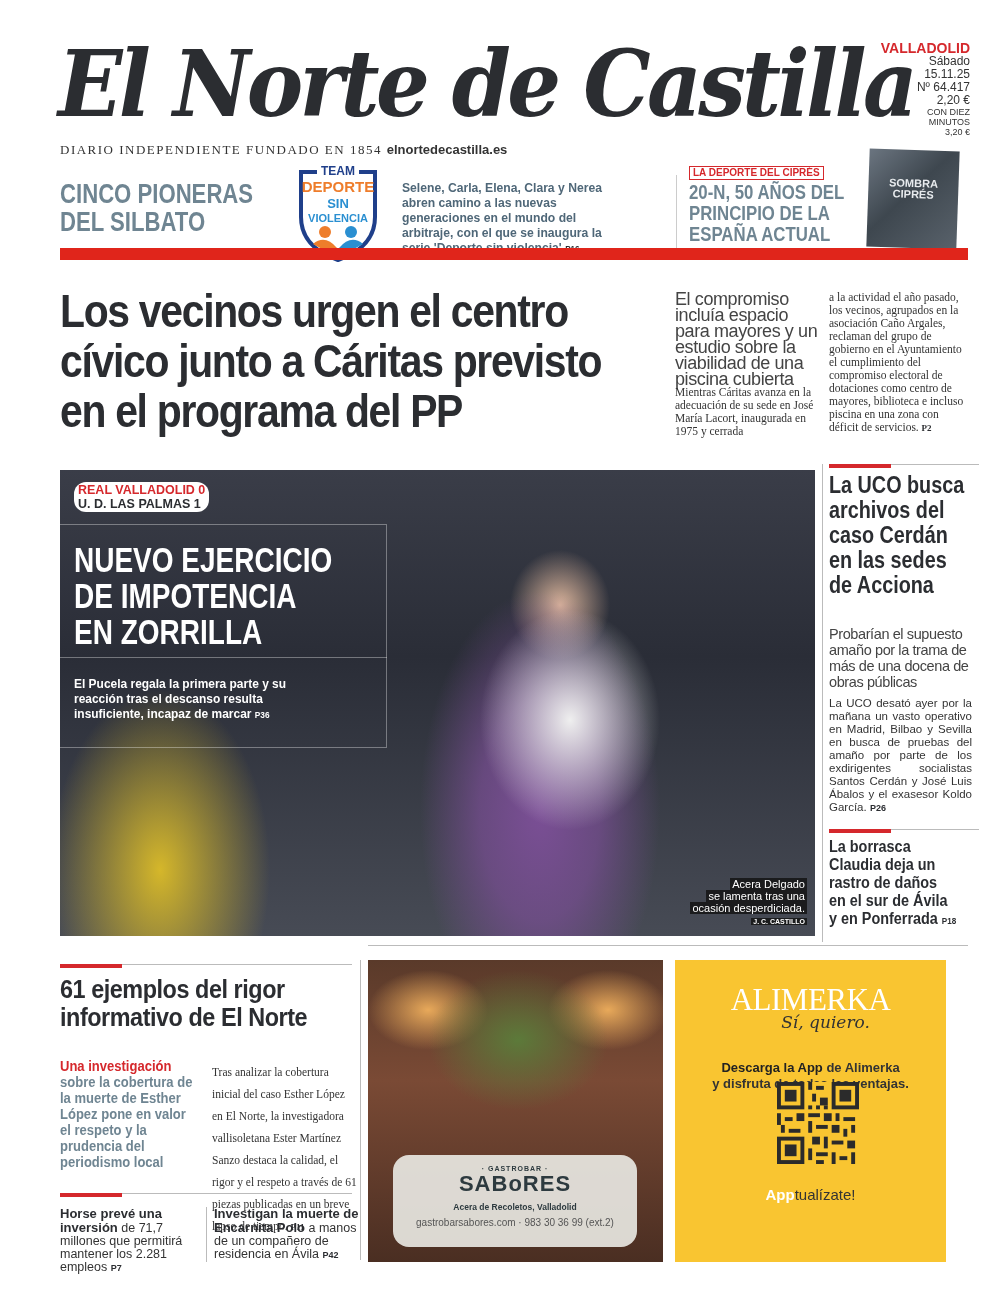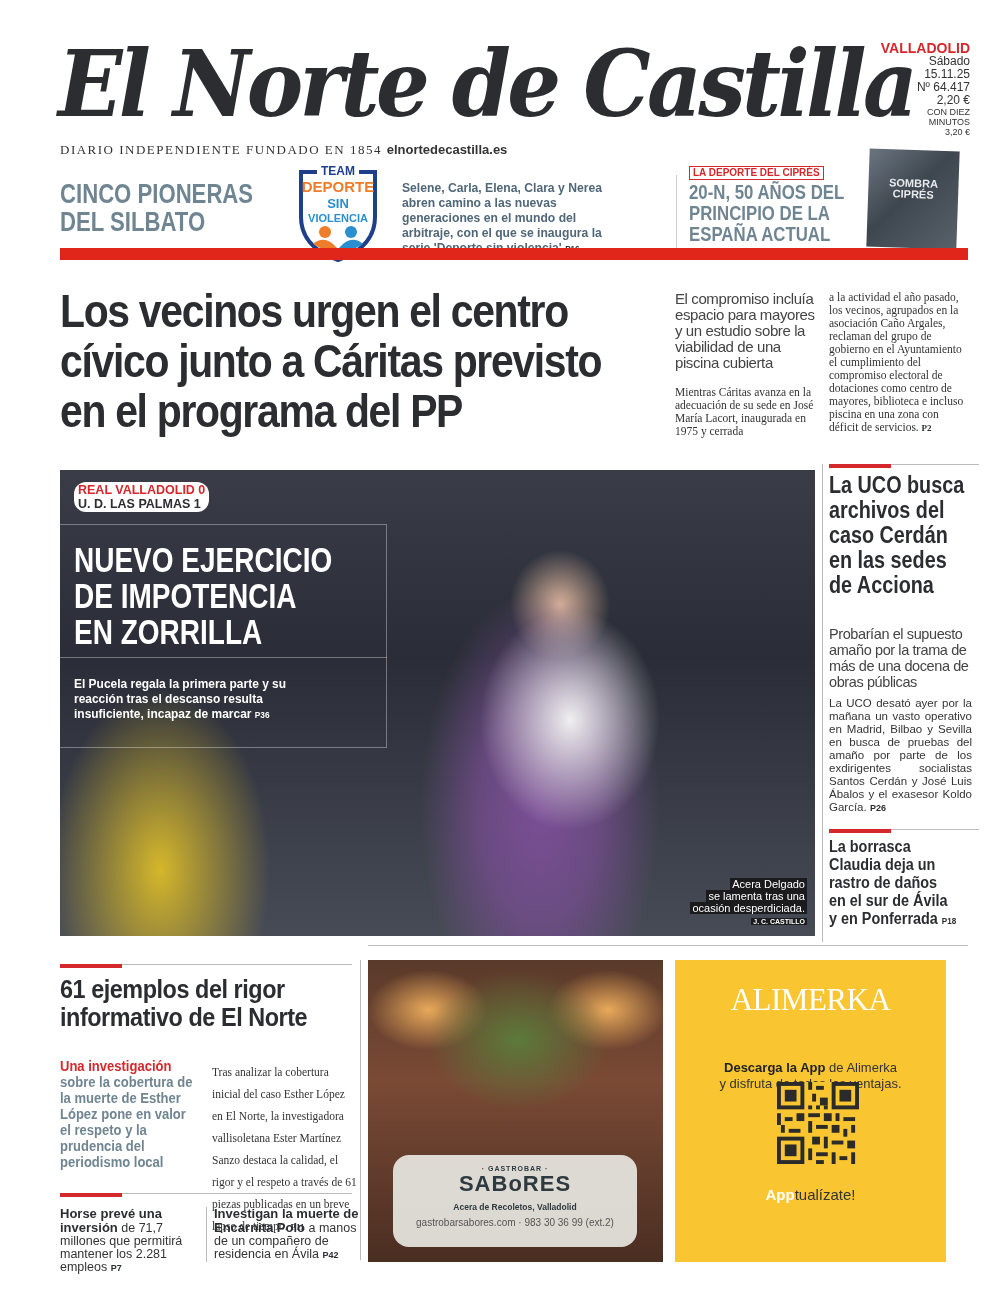--- a/index.html
+++ b/index.html
@@ -24,21 +24,21 @@
 
   .vdivider { left: 676px; top: 175px; width: 1px; height: 80px; background: #ccc; }
   .sombra-kicker { left: 689px; top: 166px; font-size: 10px; font-weight: bold; color: #d5282c; border: 1px solid #d5282c; padding: 0 3px; line-height: 12px; }
   .sombra-title { left: 689px; top: 181px; font-weight: bold; font-size: 21px; line-height: 21px; color: #6f8592; transform: scaleX(0.8); transform-origin: left top; white-space: nowrap; }
   .book { left: 868px; top: 150px; width: 90px; height: 98px; background: linear-gradient(135deg,#6b7580 0%,#3e474f 45%,#59626b 100%); transform: rotate(2deg); }
   .book-title { left: 0; right: 0; top: 28px; text-align: center; color: #e8ebee; font-weight: bold; font-size: 11px; line-height: 11px; }
   .redbar { left: 60px; top: 248px; width: 908px; height: 12px; background: #e0251b; }
 
   
   .lead-title { left: 60px; top: 286px; width: 610px; font-weight: bold; font-size: 47px; line-height: 50px; color: #2b2d31; letter-spacing: -1.5px; transform: scaleX(0.87); transform-origin: left top; white-space: nowrap; }
-  .lead-sub { left: 675px; top: 291px; width: 150px; font-size: 15px; line-height: 16px; color: #444; letter-spacing: -0.4px; }
+  .lead-sub { left: 675px; top: 291px; width: 150px; font-size: 18px; line-height: 16px; color: #444; letter-spacing: -0.4px; }
   .lead-body1 { left: 675px; top: 386px; width: 145px; font-family: "Liberation Serif", serif; font-size: 11.5px; line-height: 13px; color: #333; }
   .lead-body2 { left: 829px; top: 291px; width: 142px; font-family: "Liberation Serif", serif; font-size: 11.5px; line-height: 13px; color: #333; }
 
   
   .photo { left: 60px; top: 470px; width: 755px; height: 466px; overflow: hidden;
     background:
       radial-gradient(ellipse 90px 110px at 510px 250px, #efefef 0%, rgba(239,239,239,0) 100%),
       radial-gradient(ellipse 120px 220px at 480px 340px, #7b4f96 0%, rgba(123,79,150,0.7) 50%, rgba(123,79,150,0) 100%),
       radial-gradient(ellipse 50px 55px at 500px 135px, #d9b39a 0%, rgba(217,179,154,0) 100%),
       radial-gradient(ellipse 110px 180px at 100px 400px, #d5b72a 0%, rgba(213,183,42,0) 100%),
@@ -89,21 +89,21 @@
   .sab-card { left: 393px; top: 1155px; width: 244px; height: 92px; background: rgba(235,235,230,0.9); border-radius: 16px; text-align: center; }
   .sab-kicker { font-size: 7px; font-weight: bold; color: #2d3a3f; letter-spacing: 1px; margin-top: 10px; }
   .sab-name { font-size: 22px; font-weight: bold; color: #2d3a3f; letter-spacing: 1px; line-height: 24px; }
   .sab-addr { font-size: 8.5px; font-weight: bold; color: #2d3a3f; margin-top: 6px; }
   .sab-web { font-size: 10px; color: #555; margin-top: 5px; }
 
   
   .ad-alimerka { left: 675px; top: 960px; width: 271px; height: 302px; background: #f9c531; text-align: center; }
   .ali-brand { position: absolute; left: 0; right: 0; top: 22px; font-family: "Liberation Serif", serif; font-size: 31px; color: #fff; letter-spacing: -0.5px; }
   .ali-slogan { position: absolute; left: 0; right: 0; top: 52px; font-family: "DejaVu Serif", serif; font-style: italic; font-size: 17px; color: #333; padding-left: 30px; }
-  .ali-text { position: absolute; left: 0; right: 0; top: 100px; font-size: 13px; line-height: 16px; color: #333; }
+  .ali-text { position: absolute; left: 0; right: 0; top: 100px; font-size: 13px; line-height: 16px; color: #333; font-weight: bold; }
   .ali-text b { color: #222; }
   .qr { position: absolute; left: 102px; top: 122px; width: 82px; height: 82px; }
   .ali-cta { position: absolute; left: 0; right: 0; top: 226px; font-size: 15px; color: #333; }
   .ali-cta b { color: #fff; }
 </style>
 </head>
 <body>
 
 <div class="abs masthead">El Norte de Castilla</div>
 <div class="abs tagline">
@@ -253,20 +253,21 @@
 <div class="abs ad-sabores"></div>
 <div class="abs sab-card">
   <div class="sab-kicker">· GASTROBAR ·</div>
   <div class="sab-name">SABoRES</div>
   <div class="sab-addr">Acera de Recoletos, Valladolid</div>
   <div class="sab-web">gastrobarsabores.com · 983 30 36 99 (ext.2)</div>
 </div>
 
 <div class="abs ad-alimerka">
   <div class="ali-brand">ALIMERKA</div>
+  <div class="ali-slogan">Sí, quiero.</div>
   <div class="ali-text">
     <div><b>Descarga la App</b><span> de Alimerka</span></div>
     <div>y disfruta de todas las ventajas.</div>
   </div>
   <svg class="qr" viewBox="0 0 21 21">
     <rect width="21" height="21" fill="#f9c531"></rect>
     <g fill="#2b2b2b">
       <rect x="0" y="0" width="7" height="7"></rect>
         <rect x="1" y="1" width="5" height="5" fill="#f9c531"></rect>
         <rect x="2" y="2" width="3" height="3"></rect>

